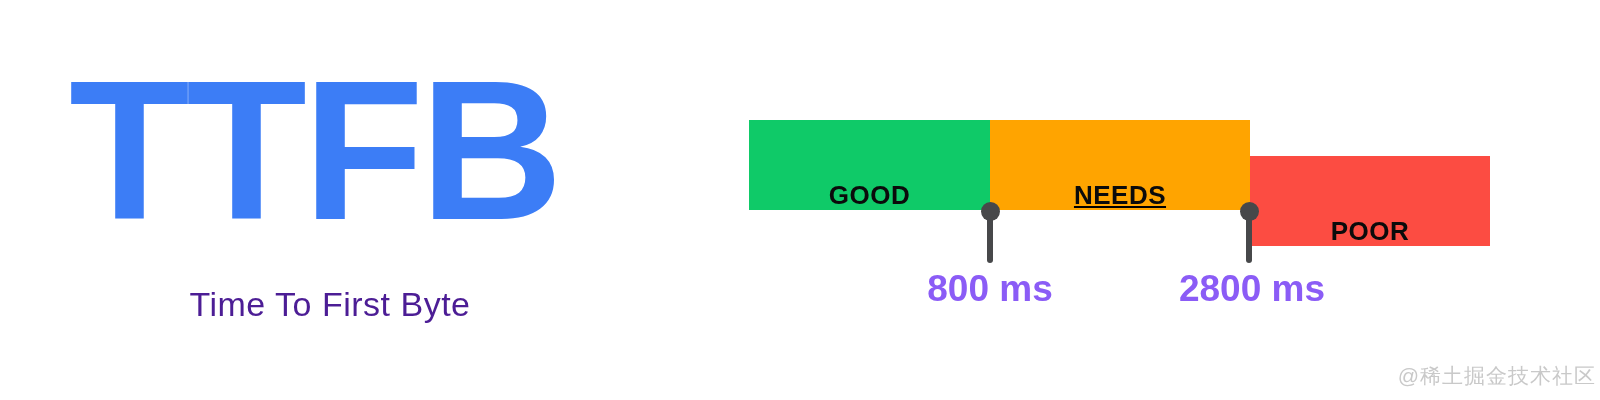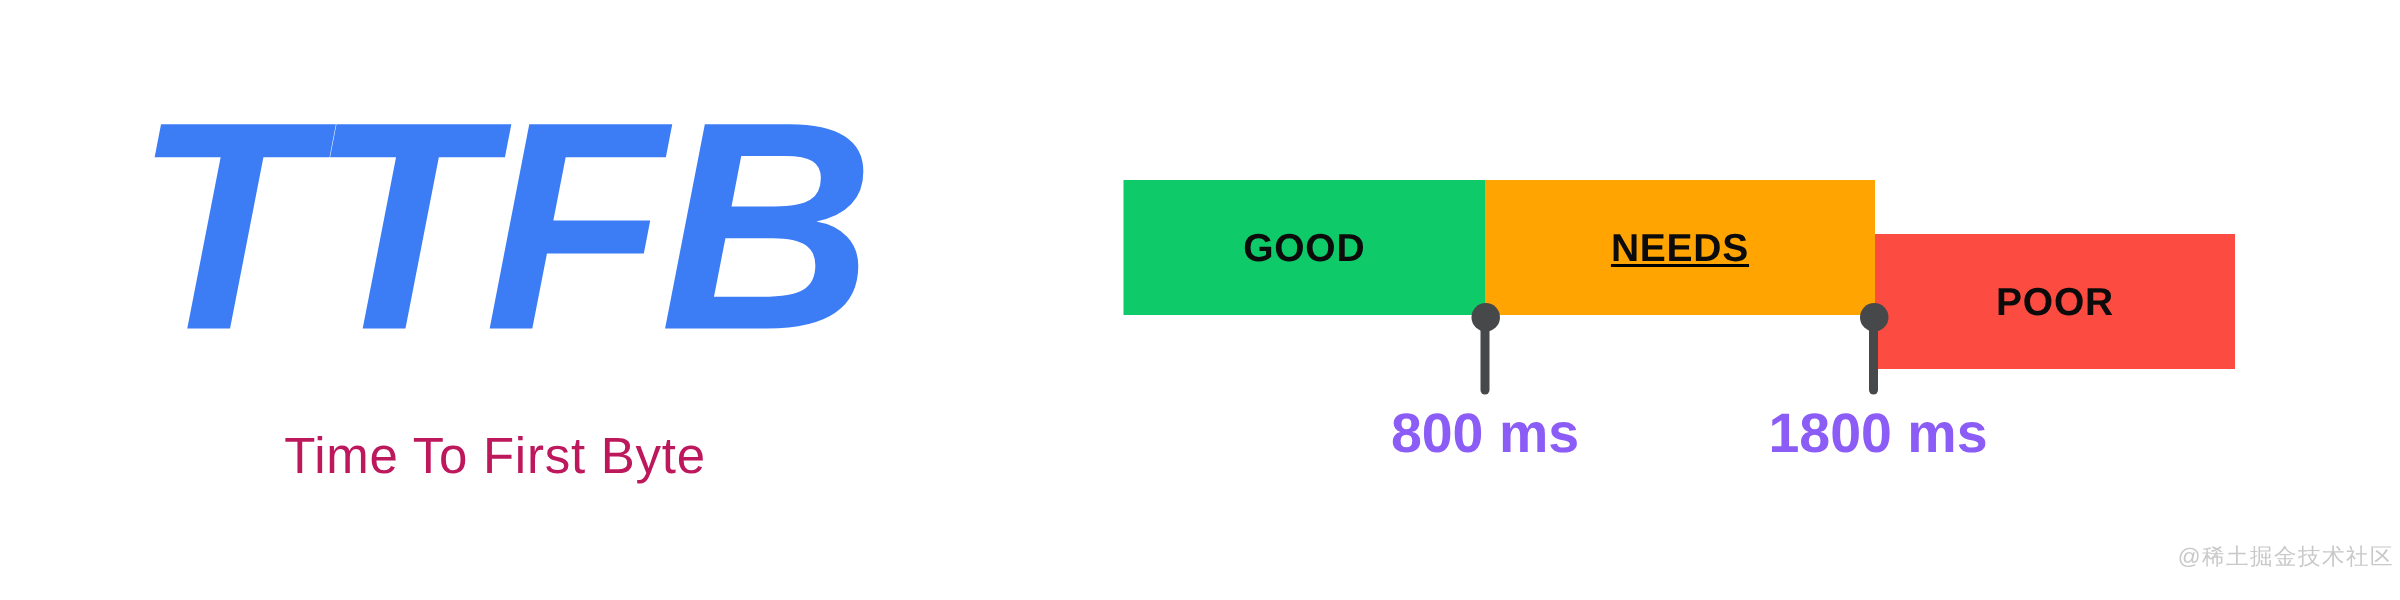--- a/index.html
+++ b/index.html
@@ -7,51 +7,50 @@
   body {
     position: relative;
     background: #ffffff;
     font-family: "Liberation Sans", sans-serif;
     overflow: hidden;
   }
 
   
   .metric-abbr {
     position: absolute;
-    left: 79px; top: 52px; width: 510px;
+    left: 59px; top: 52px; width: 510px;
     text-align: center;
     font-size: 198px; line-height: 1;
     font-weight: 700;
     letter-spacing: -4px;
     color: #3C7DF6;
-    font-style: italic;
   }
   .metric-subtitle {
     position: absolute;
     left: 75px; top: 287px; width: 510px;
     text-align: center;
     font-size: 34px; line-height: 1;
     font-weight: 400;
     letter-spacing: 0.5px;
-    color: #be185d;
+    color: #4c1d95;
   }
 
   
   .scale-bar {
     position: absolute;
     left: 749px; top: 120px;
     width: 741px; height: 90px;
     display: flex;
   }
   .scale-segment {
     height: 100%;
     display: flex;
     flex-direction: column;
     align-items: center;
-    justify-content: center;
+    justify-content: flex-end;
   }
   .seg-good  { width: 241px; }
   .seg-needs { width: 260px; }
   .seg-poor  { width: 240px; margin-top: 36px; }
   .segment-label {
     font-size: 26px; line-height: 29px;
     font-weight: 700;
     letter-spacing: 0.5px;
     color: #0B0B0B;
     text-align: center;
@@ -88,21 +87,21 @@
     color: #8b5cf6;
     white-space: nowrap;
   }
   .th-1 { left: 990px; }
   .th-2 { left: 1252px; }
 
   
   .watermark {
     position: absolute;
     right: 4px; top: 364px;
-    font-size: 15px; line-height: 1.1;
+    font-size: 21px; line-height: 1.1;
     color: #C9C9C9;
     letter-spacing: 1px;
   }
 </style>
 </head>
 <body>
 
 <div class="metric-abbr">TTFB</div>
 <div class="metric-subtitle">Time To First Byte</div>
 
@@ -117,15 +116,15 @@
     <div class="segment-label">POOR</div>
   </div>
 </div>
 
 <div class="marker-stem stem-1"></div>
 <div class="marker-stem stem-2"></div>
 <div class="marker-dot dot-1"></div>
 <div class="marker-dot dot-2"></div>
 
 <div class="threshold-label th-1">800 ms</div>
-<div class="threshold-label th-2">1800 ms</div>
+<div class="threshold-label th-2">2800 ms</div>
 
 <div class="watermark">@稀土掘金技术社区</div>
 
 </body></html>

